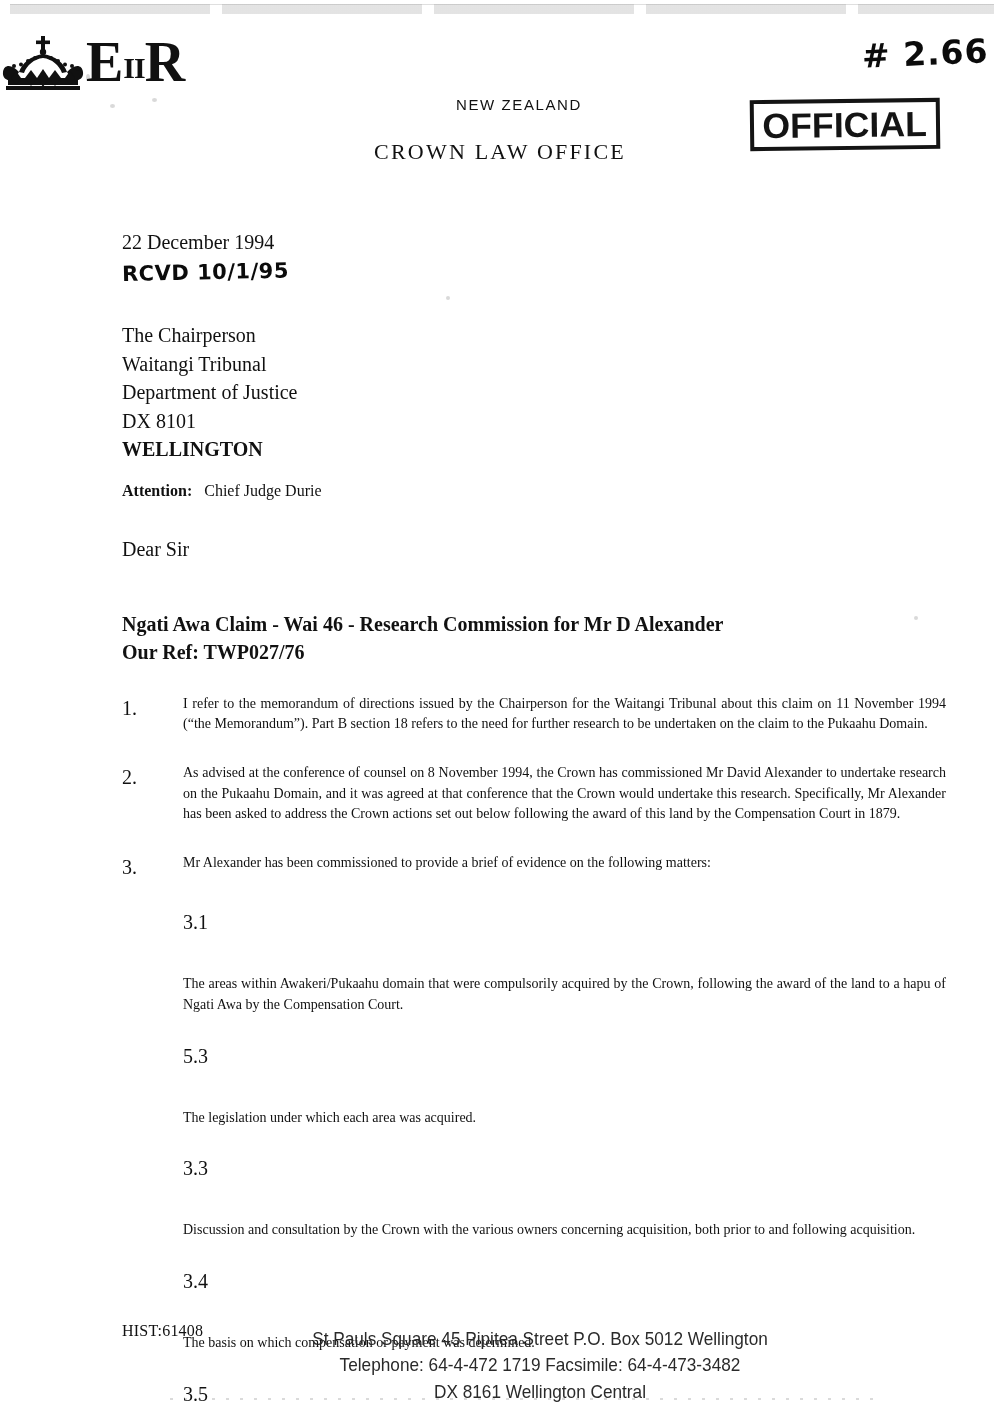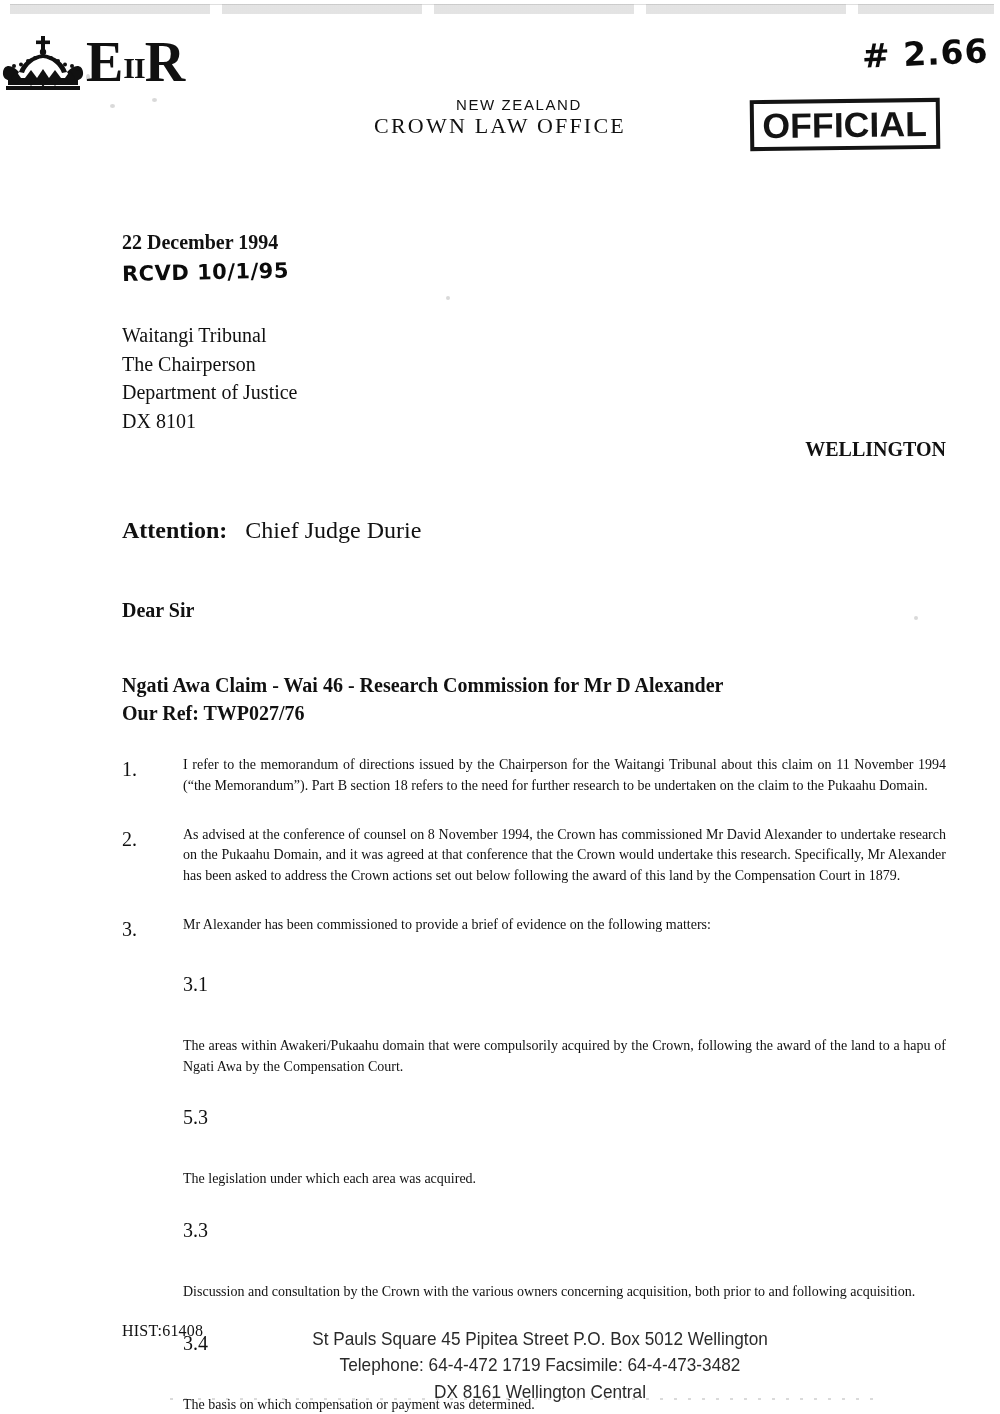--- a/index.html
+++ b/index.html
@@ -71,20 +71,21 @@
     font-family: "Liberation Sans", "DejaVu Sans", sans-serif;
     font-size: 15px;
     letter-spacing: 1.6px;
     margin-top: 4px;
     padding-left: 38px;
   }
   .office-line {
     font-family: "Liberation Serif", "DejaVu Serif", serif;
     font-size: 22px;
     letter-spacing: 2.2px;
+    margin-top: 26px;
   }
 
   
   .ref-hand {
     position: absolute;
     top: 34px; left: 862px;
     font-family: "DejaVu Sans", sans-serif;
     font-size: 33px;
     font-weight: 700;
     letter-spacing: 1px;
@@ -113,40 +114,40 @@
   
   .letter {
     position: absolute;
     top: 228px;
     left: 122px;
     width: 824px;
     font-size: 19.5px;
     line-height: 1.45;
   }
 
-  .date-line { font-size: 20px; font-weight: bold; }
+  .date-line { font-size: 20px; }
   .rcvd-hand {
     font-family: "DejaVu Sans", sans-serif;
     font-size: 21px;
     font-weight: 700;
     letter-spacing: 0.5px;
     margin-top: 2px;
     transform: rotate(-1.2deg);
     transform-origin: left center;
     display: inline-block;
     color: #0b0b0b;
   }
 
   .addressee { margin-top: 32px; line-height: 1.42; font-size: 20px; }
-  .addressee .city { font-weight: 700; text-align: right; }
-
-  .attention { margin-top: 50px; font-size: 24px; }
+  .addressee .city { font-weight: 700; }
+
+  .attention { margin-top: 16px; font-size: 16px; }
   .attention .lbl { font-weight: 700; }
 
-  .salutation { margin-top: 48px; font-size: 20px; font-weight: bold; }
+  .salutation { margin-top: 32px; font-size: 20px; }
 
   .subject { margin-top: 46px; font-weight: 700; font-size: 20px; line-height: 1.4; }
 
   
   .para {
     display: flex;
     margin-top: 28px;
     text-align: justify;
   }
   .para .num {
@@ -248,22 +249,22 @@
 </div>
 
 <div class="letter">
 
   <div class="date-line">22 December 1994</div>
   <div>
     <span class="rcvd-hand">RCVD 10/1/95</span>
   </div>
 
   <div class="addressee">
+    <div>The Chairperson</div>
     <div>Waitangi Tribunal</div>
-    <div>The Chairperson</div>
     <div>Department of Justice</div>
     <div>DX 8101</div>
     <div class="city">WELLINGTON</div>
   </div>
 
   <div class="attention">
     <span class="lbl">Attention:</span>
     &nbsp;
     <span>Chief Judge Durie</span>
   </div>

